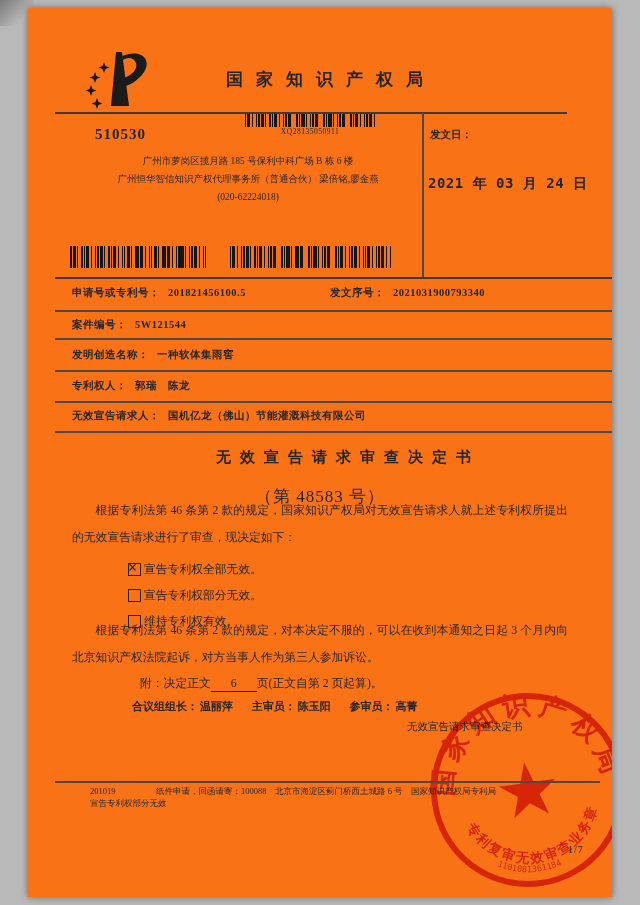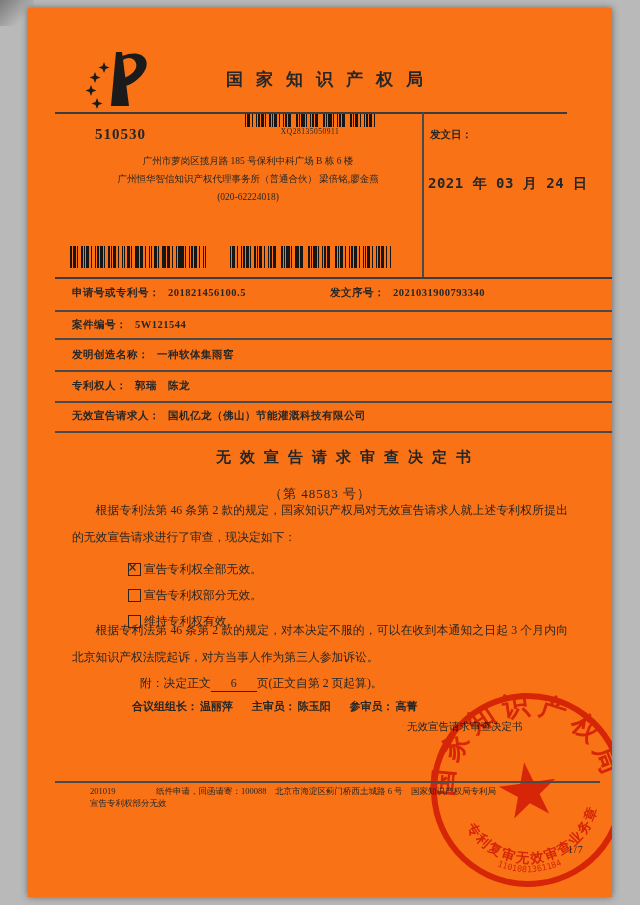--- a/index.html
+++ b/index.html
@@ -35,21 +35,21 @@
   .addr{left:40px;top:144px;width:360px;text-align:center;font-size:9.5px;line-height:18px;}
   .dispatch-label{left:402px;top:120px;font-size:10.5px;font-weight:700;}
   .dispatch-date{left:400px;top:167px;font-size:14px;font-weight:700;letter-spacing:.5px;
     font-family:"DejaVu Sans Mono","Liberation Mono",monospace;}
   
   .frow{font-size:10.5px;font-weight:700;letter-spacing:.5px;}
   .frow .lab{margin-right:8px;}
   
   .doc-title{left:13px;top:440px;width:584px;text-align:center;font-size:15px;font-weight:700;
     letter-spacing:9px;padding-left:15px;}
-  .doc-no{left:0;top:477px;width:584px;text-align:center;font-size:13px;letter-spacing:1px;}
+  .doc-no{left:0;top:477px;width:584px;text-align:center;font-size:17px;letter-spacing:1px;}
   .para{left:44px;width:496px;font-size:11.8px;line-height:27px;text-indent:2em;text-align:justify;margin:0;}
   .opt{left:100px;font-size:11.8px;height:27px;display:flex;align-items:center;}
   .cb{display:inline-block;width:11px;height:11px;border:1.5px solid #262626;margin-right:3px;
       position:relative;flex:0 0 auto;}
   .cb.on::before{content:"\00d7";position:absolute;left:-1px;top:-5px;font-size:16px;font-weight:700;}
   .attach{left:80px;top:668px;font-size:11.8px;margin-left:32px;}
   .attach .pgs{display:inline-block;width:46px;text-align:center;border-bottom:1px solid #262626;}
   .panel{left:104px;top:691px;font-size:11px;font-weight:600;}
   .panel span{margin-right:2px;}
   .panel .gap{margin-right:16px;}

